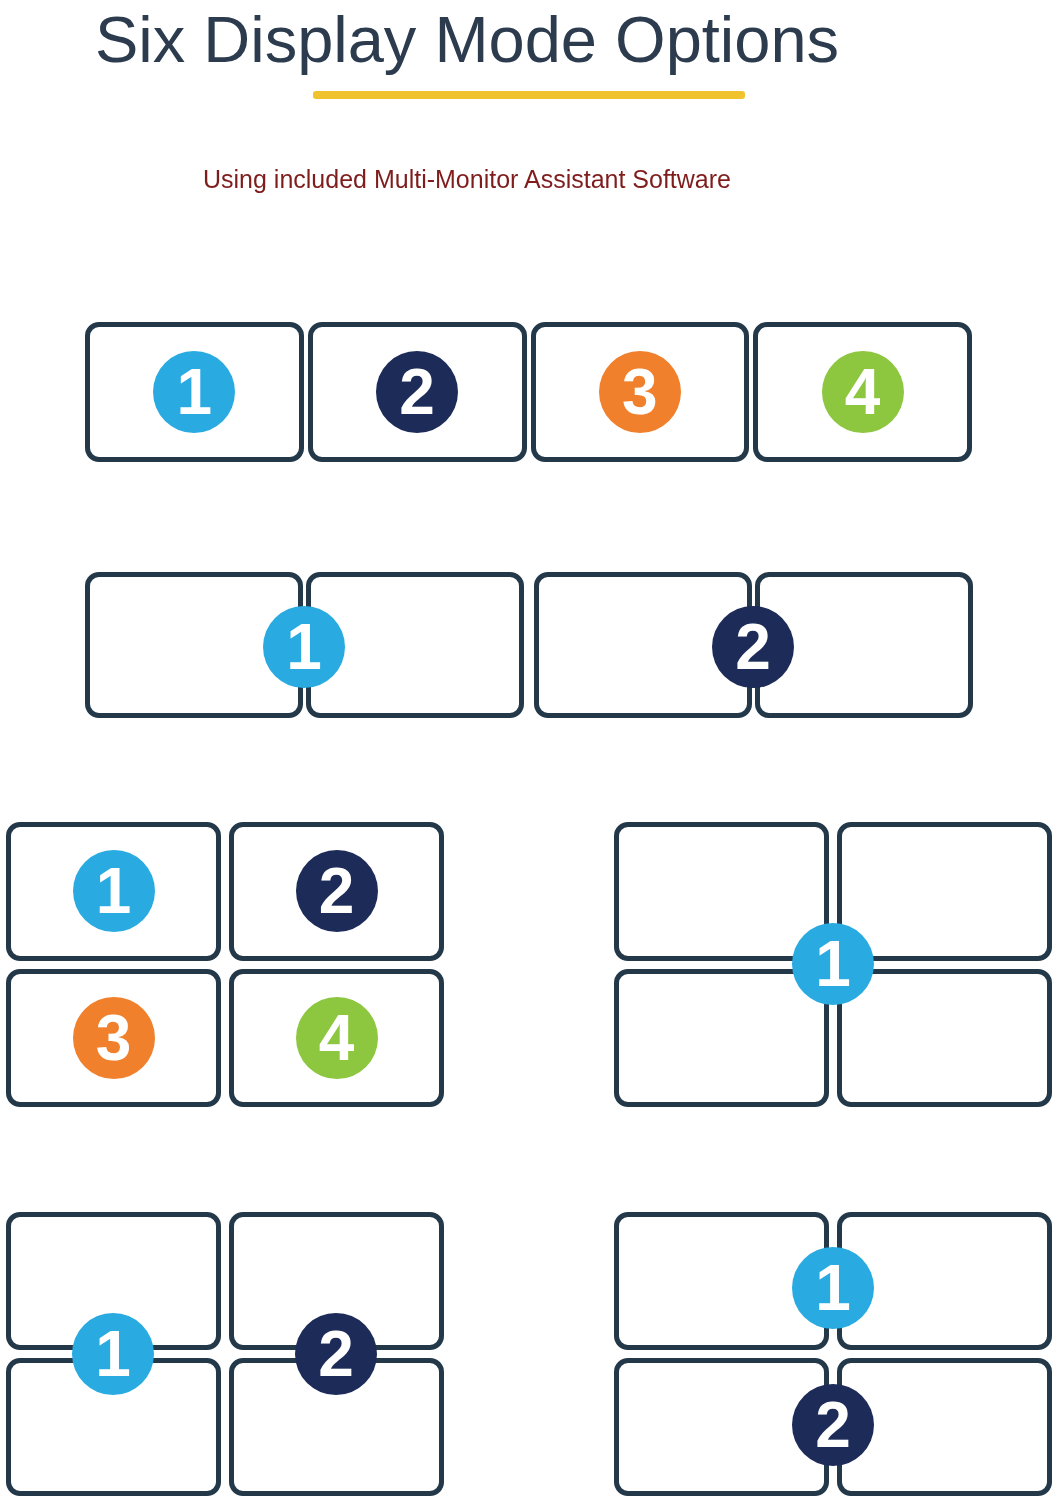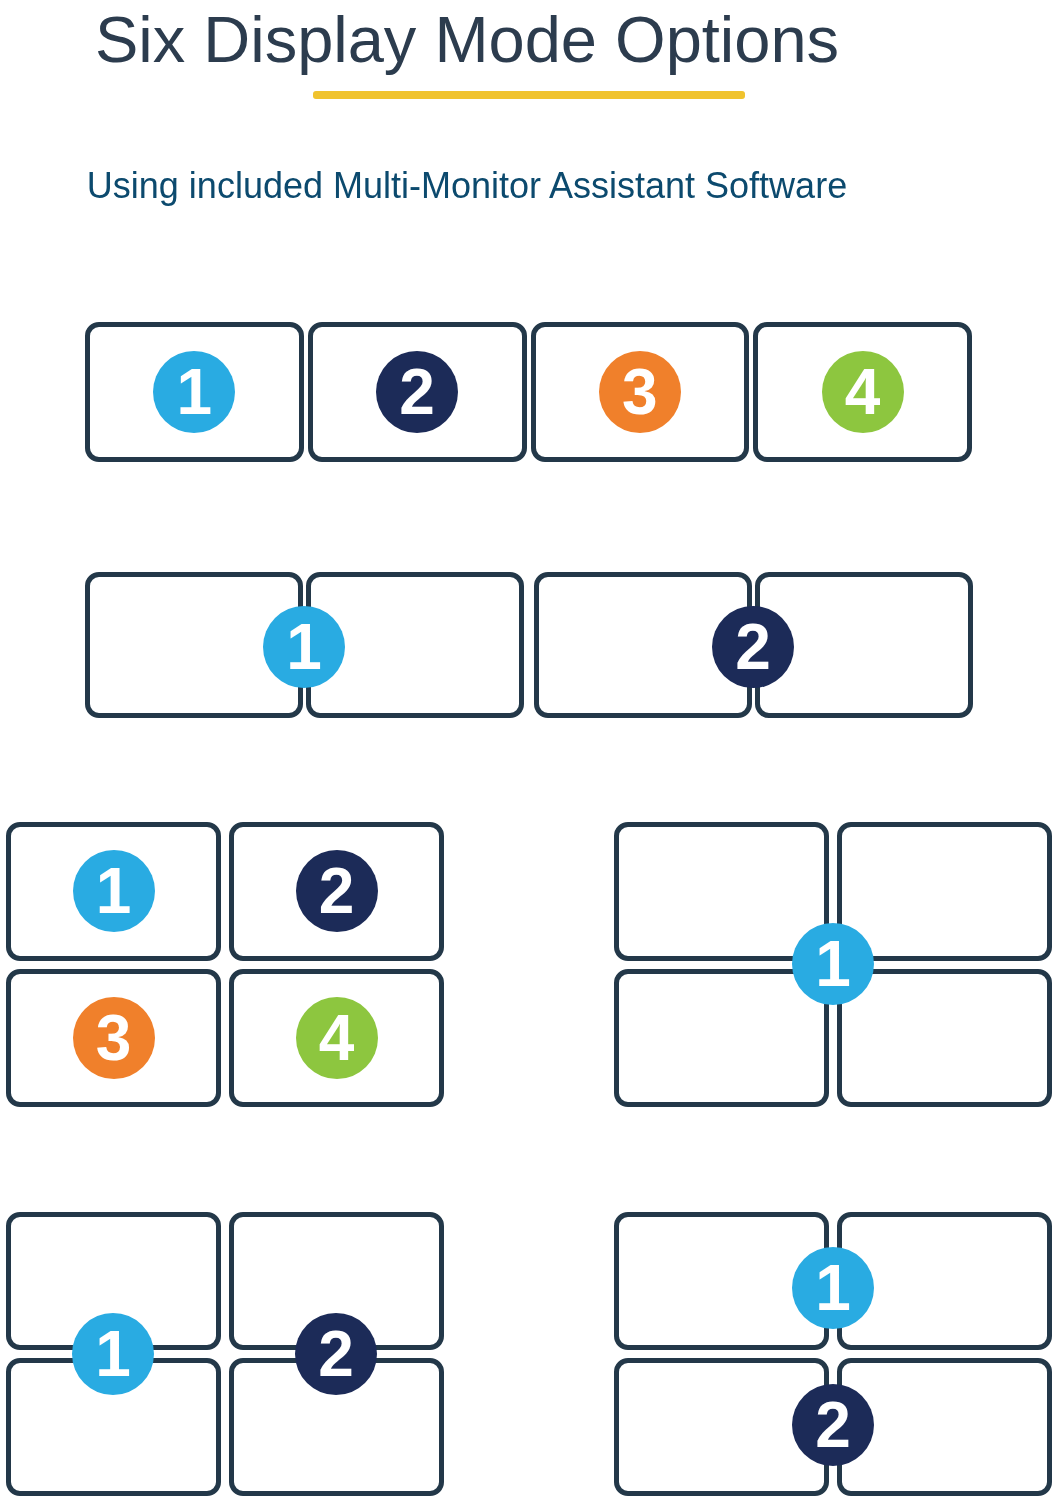--- a/index.html
+++ b/index.html
@@ -18,21 +18,21 @@
     font-size: 65px; line-height: 80px; font-weight: 300;
     color: #2c3c4e; letter-spacing: 0;
   }
   .title-underline {
     position: absolute; left: 313px; top: 91px;
     width: 432px; height: 8px; background: #f0c32e; border-radius: 3px;
   }
   .subtitle {
     position: absolute; top: 165px; left: 0; width: 100%;
     text-align: center;
-    font-size: 36px; font-weight: 300; color: #0c4a6e;
+    font-size: 25px; font-weight: 300; color: #7f1d1d;
   }
 
   
   .mode { position: absolute; }
   .monitor {
     background: #ffffff;
     border: 5px solid #233849;
     border-radius: 14px;
     display: flex; align-items: center; justify-content: center;
   }

